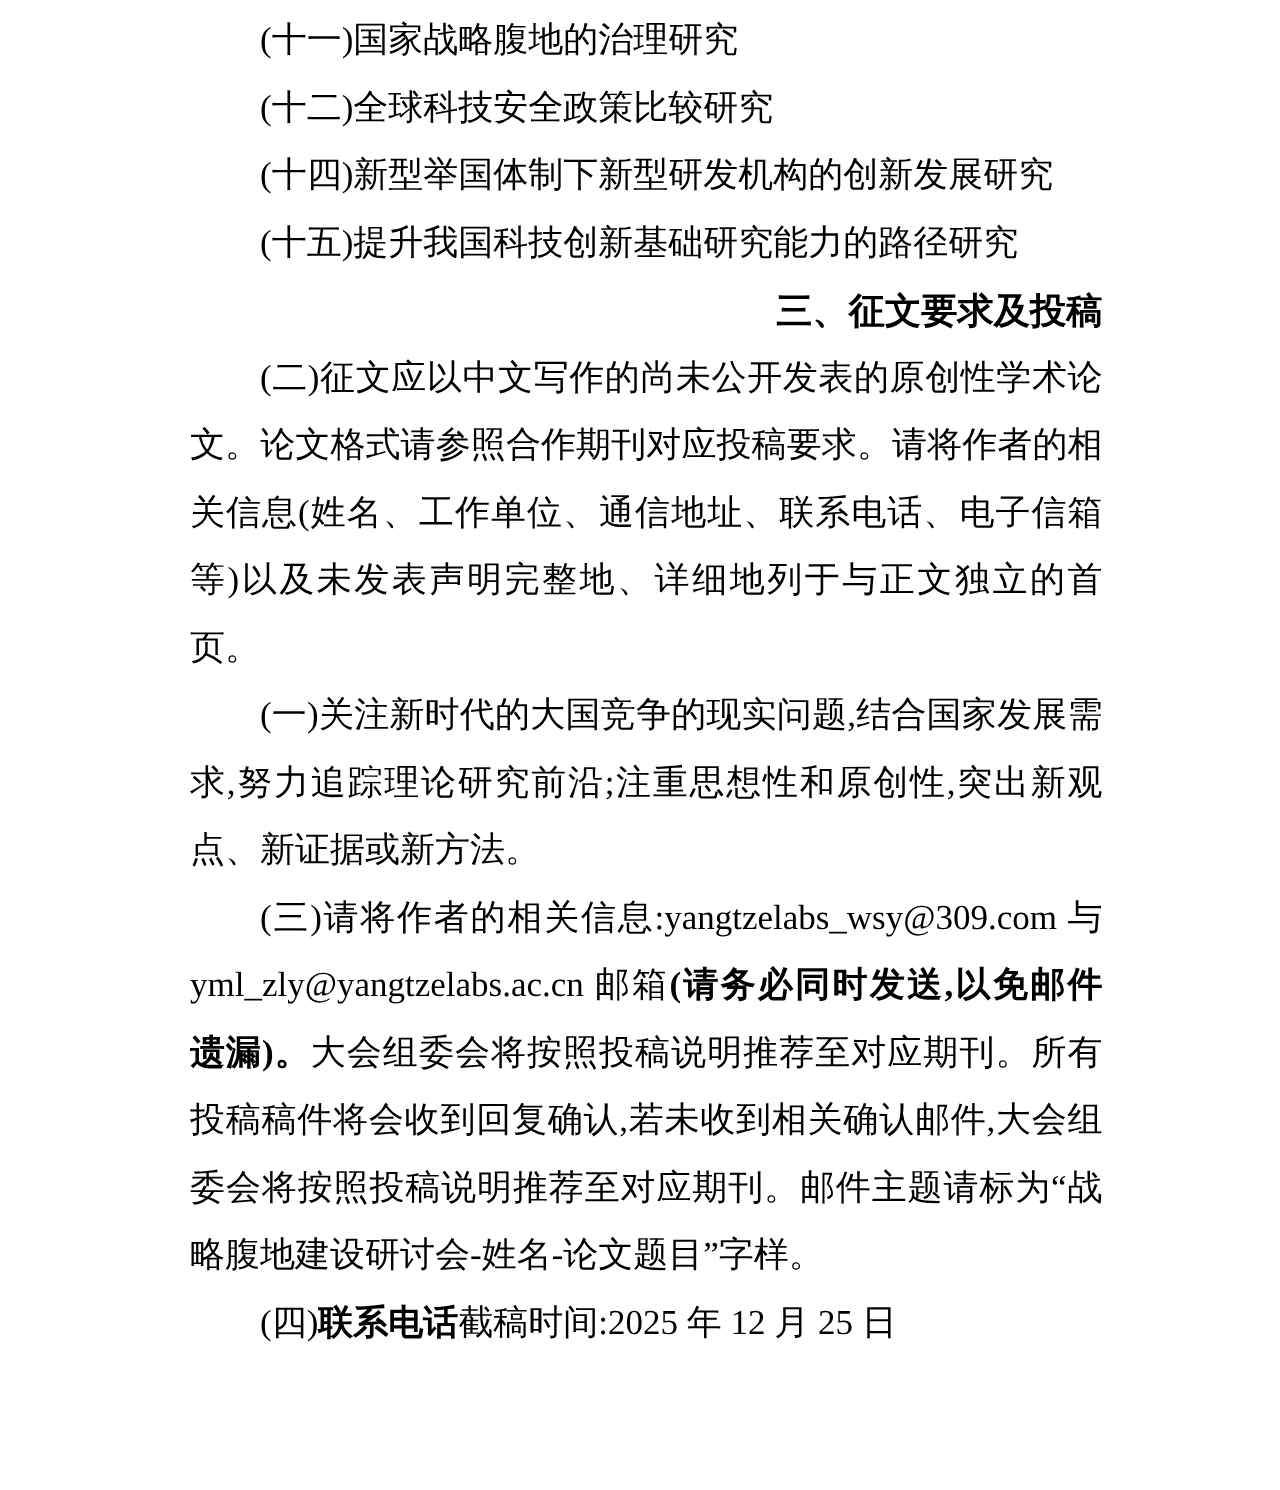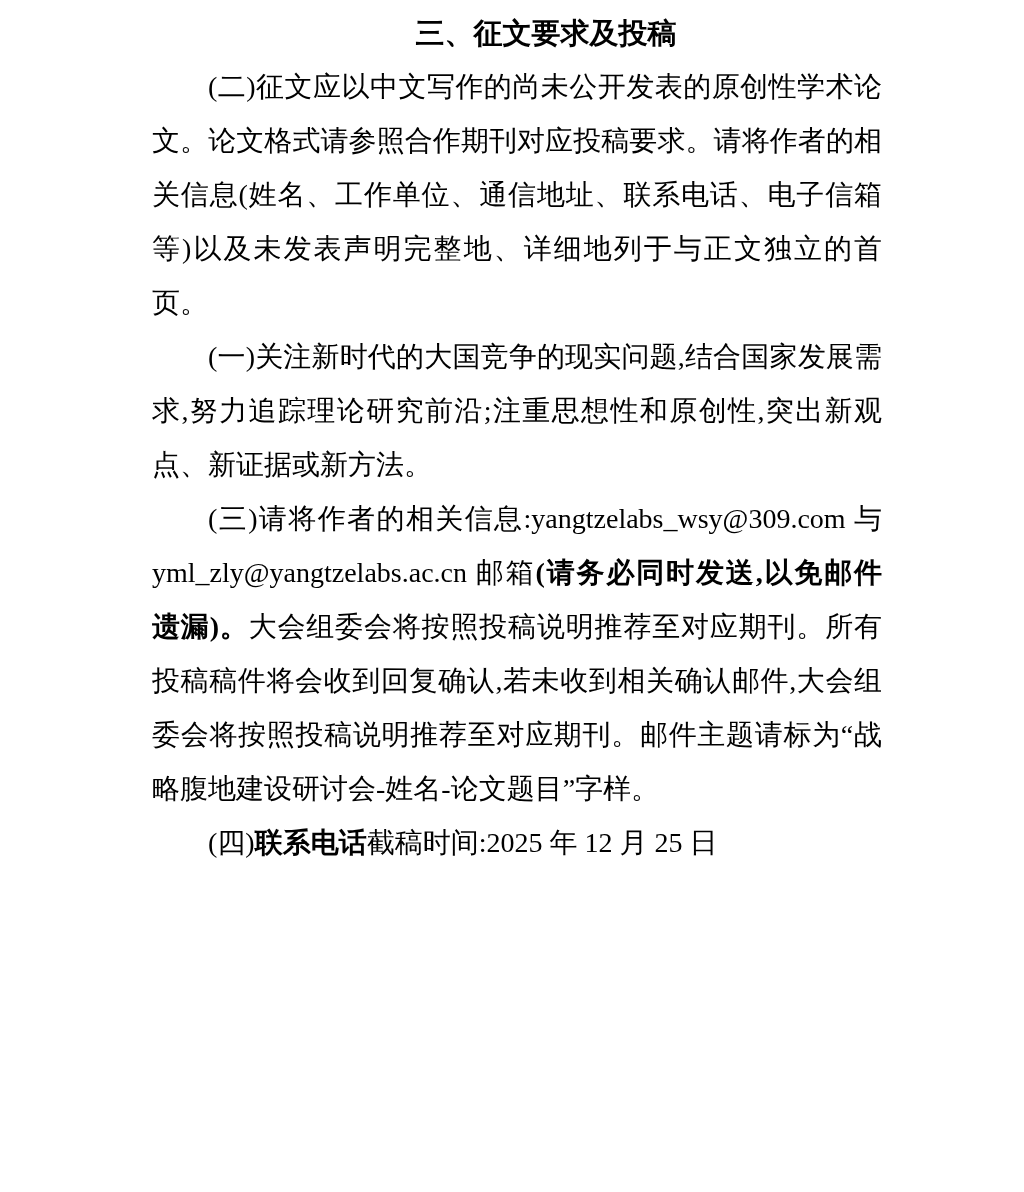--- a/index.html
+++ b/index.html
@@ -27,38 +27,42 @@
     text-align: justify;
     text-indent: 2em;
   }
   p.tight {
     padding-right: 6px;
   }
   p.heading {
     font-family: "Liberation Sans", "DejaVu Sans", sans-serif;
     font-weight: bold;
     font-size: 29px;
-    text-align: center;
+    text-align: right;
   }
   p.emailwrap {
     word-break: break-all;
   }
   .b {
     font-weight: bold;
   }
 </style>
 </head>
 <body>
 
 <div class="doc">
 
+  <p><span>(十一)国家战略腹地的治理研究</span></p>
+
+  <p><span>(十二)全球科技安全政策比较研究</span></p>
 
 
+  <p class="tight"><span>(十四)新型举国体制下新型研发机构的创新发展研究</span></p>
 
-
+  <p><span>(十五)提升我国科技创新基础研究能力的路径研究</span></p>
 
   <p class="heading"><span>三、征文要求及投稿</span></p>
 
   <p><span>(二)征文应以中文写作的尚未公开发表的原创性学术论文。论文格式请参照合作期刊对应投稿要求。请将作者的相关信息(姓名、工作单位、通信地址、联系电话、电子信箱等)以及未发表声明完整地、详细地列于与正文独立的首页。</span></p>
 
   <p><span>(一)关注新时代的大国竞争的现实问题,结合国家发展需求,努力追踪理论研究前沿;注重思想性和原创性,突出新观点、新证据或新方法。</span></p>
 
   <p class="emailwrap"><span>(三)请将作者的相关信息:</span><span>yangtzelabs_wsy@309.com</span><span> 与 </span><span>yml_zly@yangtzelabs.ac.cn</span><span> 邮箱</span><span class="b">(请务必同时发送,以免邮件遗漏)。</span><span>大会组委会将按照投稿说明推荐至对应期刊。所有投稿稿件将会收到回复确认,若未收到相关确认邮件,大会组委会将按照投稿说明推荐至对应期刊。邮件主题请标为“战略腹地建设研讨会-姓名-论文题目”字样。</span></p>
 
   <p><span>(四)</span><span class="b">联系电话</span><span>截稿时间:2025 年 12 月 25 日</span></p>

